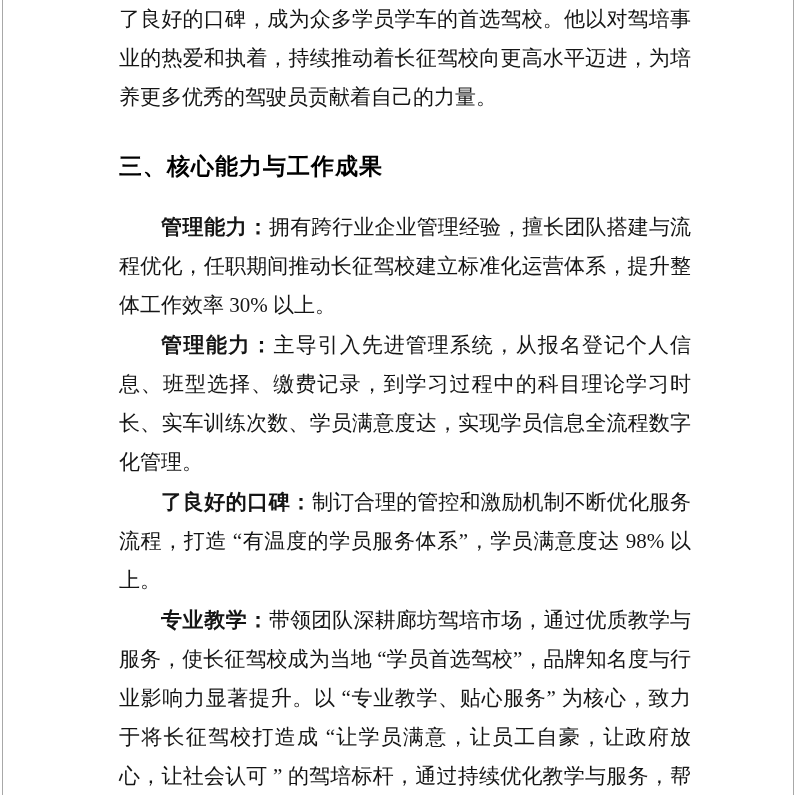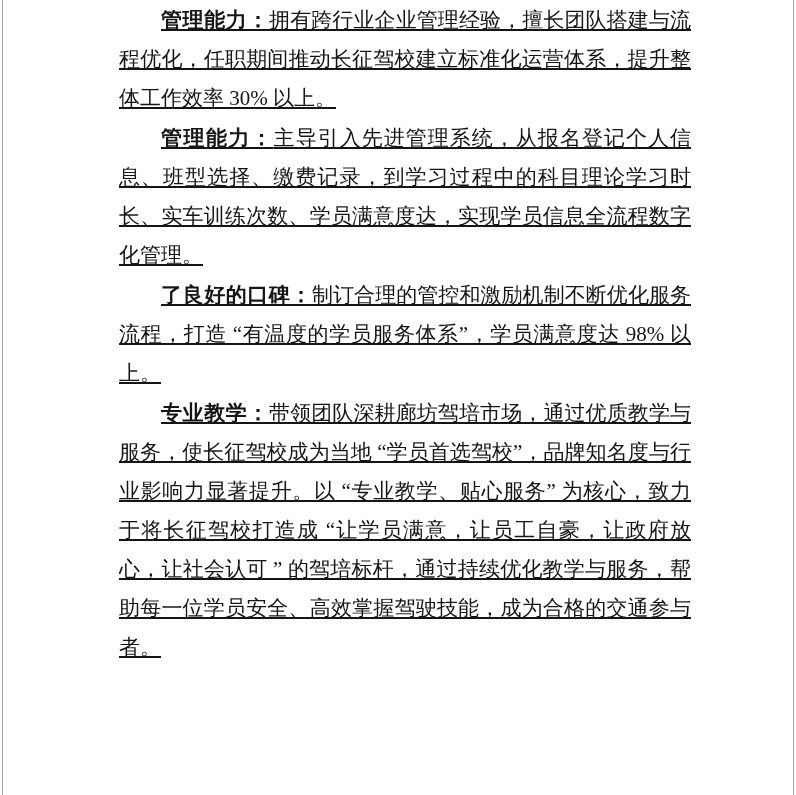--- a/index.html
+++ b/index.html
@@ -29,21 +29,20 @@
   .para {
     margin: 0;
     font-size: 21px;
     line-height: 39px;
     text-align: justify;
     text-justify: inter-character;
     word-break: break-all;
   }
   .para.indent {
     text-indent: 2em;
-    text-decoration: underline;
   }
   .para .run-in-label {
     font-weight: bold;
     font-family: "Liberation Sans", "DejaVu Sans", sans-serif;
     letter-spacing: 0.5px;
   }
   .heading {
     margin: 30px 0 21px 0;
     font-size: 23px;
     line-height: 39px;
@@ -52,21 +51,23 @@
     font-family: "Liberation Sans", "DejaVu Sans", sans-serif;
     letter-spacing: 1px;
   }
 </style>
 </head>
 <body>
 
 <div class="page">
   <div class="content">
 
+    <p class="para">了良好的口碑，成为众多学员学车的首选驾校。他以对驾培事业的热爱和执着，持续推动着长征驾校向更高水平迈进，为培养更多优秀的驾驶员贡献着自己的力量。</p>
 
+    <h2 class="heading">三、核心能力与工作成果</h2>
 
     <p class="para indent"><strong class="run-in-label">管理能力：</strong><span>拥有跨行业企业管理经验，擅长团队搭建与流程优化，任职期间推动长征驾校建立标准化运营体系，提升整体工作效率 30% 以上。</span></p>
 
     <p class="para indent"><strong class="run-in-label">管理能力：</strong><span>主导引入先进管理系统，从报名登记个人信息、班型选择、缴费记录，到学习过程中的科目理论学习时长、实车训练次数、学员满意度达，实现学员信息全流程数字化管理。</span></p>
 
     <p class="para indent"><strong class="run-in-label">了良好的口碑：</strong><span>制订合理的管控和激励机制不断优化服务流程，打造 “有温度的学员服务体系”，学员满意度达 98% 以上。</span></p>
 
     <p class="para indent"><strong class="run-in-label">专业教学：</strong><span>带领团队深耕廊坊驾培市场，通过优质教学与服务，使长征驾校成为当地 “学员首选驾校”，品牌知名度与行业影响力显著提升。以 “专业教学、贴心服务” 为核心，致力于将长征驾校打造成 “让学员满意，让员工自豪，让政府放心，让社会认可 ” 的驾培标杆，通过持续优化教学与服务，帮助每一位学员安全、高效掌握驾驶技能，成为合格的交通参与者。</span></p>
 
   </div>

